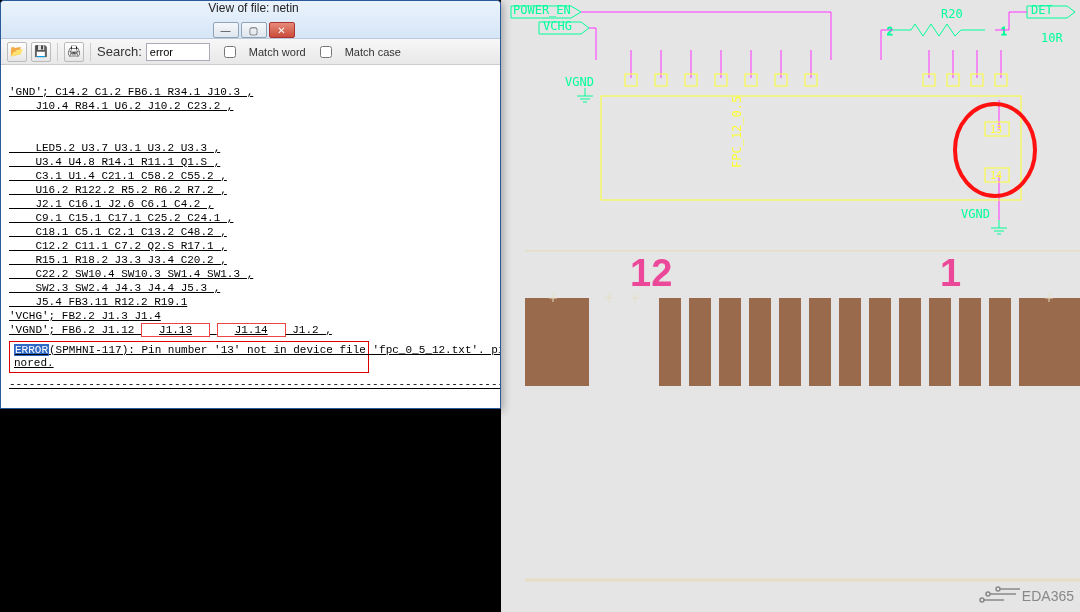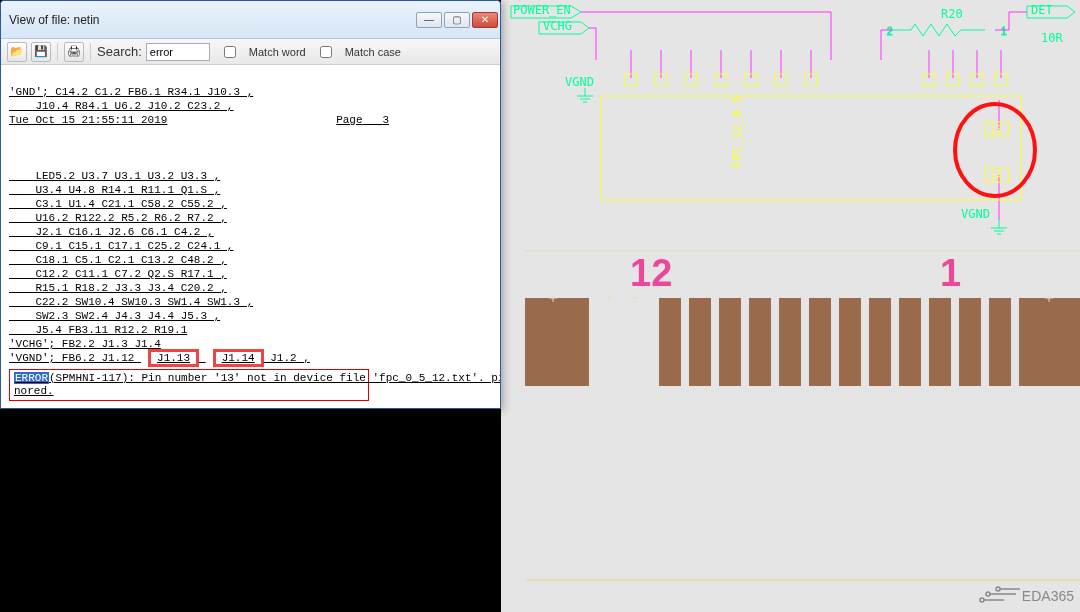--- a/index.html
+++ b/index.html
@@ -1,37 +1,37 @@
 <!DOCTYPE html>
 <html><head>
 <meta charset="utf-8">
 <style>
   * { box-sizing: border-box; margin: 0; padding: 0; }
   body { font-family: "Segoe UI", Tahoma, sans-serif; font-size: 11px; background: #000; width: 1080px; height: 612px; overflow: hidden; position: relative; }
   
   
   .netwin { position: absolute; left: 0; top: 0; width: 501px; height: 409px; background: #fff; border: 1px solid #2a5a9c; border-radius: 4px 4px 0 0; box-shadow: 2px 2px 8px rgba(0,0,0,.3); }
-  .titlebar { height: 38px; background: linear-gradient(#eaf3fc,#d6e6f6); border-bottom: 1px solid #b9c9da; display:flex; align-items:center; padding: 0 2px 0 8px; border-radius: 4px 4px 0 0; }
+  .titlebar { height: 38px; background: linear-gradient(#eaf3fc,#d6e6f6); border-bottom: 1px solid #b9c9da; display:flex; align-items:center; padding: 0 2px 0 8px; border-radius: 4px 4px 0 0; flex-direction: column; }
   .titlebar .title { flex:1; font-size: 12px; color:#222; }
   .winbtns { display:flex; gap:2px; }
   .winbtn { width: 26px; height: 16px; background: linear-gradient(#f6f8fb,#dfe6ee); border:1px solid #8ea3b8; border-radius:2px; display:flex; align-items:center; justify-content:center; font-size:10px; color:#444; }
   .winbtn.close { background: linear-gradient(#e98a7a,#c94d3a); color:#fff; border-color:#a33; }
   
   .toolbar { height: 26px; background: linear-gradient(#f7f7f7,#e8e8e8); border-bottom:1px solid #ccc; display:flex; align-items:center; gap:4px; padding: 0 6px; }
   .tbtn { width:20px; height:20px; background: linear-gradient(#fff,#e6e6e6); border:1px solid #bbb; border-radius:2px; display:flex; align-items:center; justify-content:center; font-size:11px; }
   .tdiv { width:1px; height:18px; background:#ccc; margin:0 2px; }
   .search-label { font-size:13px; color:#333; margin-left:0; }
   .search-input { width:64px; height:18px; border:1px solid #aab; font-size:11px; padding:0 3px; }
   .chk { display:flex; align-items:center; gap:13px; font-size:11px; color:#333; margin-left:10px; }
   .chk input { width:12px; height:12px; }
   
   .content { padding: 6px 8px; font-family: "Consolas","Courier New",monospace; font-size:11px; line-height:14px; color:#000; white-space: pre; overflow:auto; height:calc(100% - 50px);text-decoration:underline; }
   .content .page { display:flex; justify-content:space-between; width:380px; }
   .hl { background:#3169c6; color:#fff; padding:0 1px; }
-  .boxed { border:3px solid #ef4444; padding:0 6px;margin-left:7px; }
+  .boxed { border:1px solid #ef4444; padding:0 17px; }
   .errbox { border:1px solid #d00; padding:2px 4px; margin:4px 0; width:360px; line-height:13px; }
   
   
   .sch { position:absolute; left:501px; top:0; right:0; bottom:0; background:#e5e5e5; }
   .sch svg { width:100%; height:100%; }
   
   
   .pcb-label { position:absolute; color:#ec4899; font-family: Arial, sans-serif; font-size:38px; font-weight:bold; }
   
   
@@ -194,21 +194,20 @@
         <span>Match word</span>
       </label>
     <label class="chk">
         <input type="checkbox" style="">
         <span>Match case</span>
       </label>
   </div>
   <div class="content">
 <span>'GND'; C14.2 C1.2 FB6.1 R34.1 J10.3 ,</span>
 <span>    J10.4 R84.1 U6.2 J10.2 C23.2 ,</span>
-<div class="page"><span>Tue Oct 15 21:55:11 2019</span><span><span>Page</span>   <span>3</span></span></div>
 
 
 <span>    LED5.2 U3.7 U3.1 U3.2 U3.3 ,</span>
 <span>    U3.4 U4.8 R14.1 R11.1 Q1.S ,</span>
 <span>    C3.1 U1.4 C21.1 C58.2 C55.2 ,</span>
 <span>    U16.2 R122.2 R5.2 R6.2 R7.2 ,</span>
 <span>    J2.1 C16.1 J2.6 C6.1 C4.2 ,</span>
 <span>    C9.1 C15.1 C17.1 C25.2 C24.1 ,</span>
 <span>    C18.1 C5.1 C2.1 C13.2 C48.2 ,</span>
 <span>    C12.2 C11.1 C7.2 Q2.S R17.1 ,</span>

